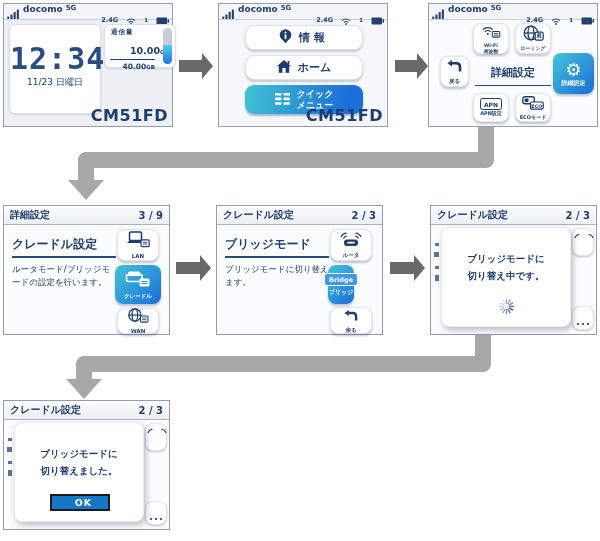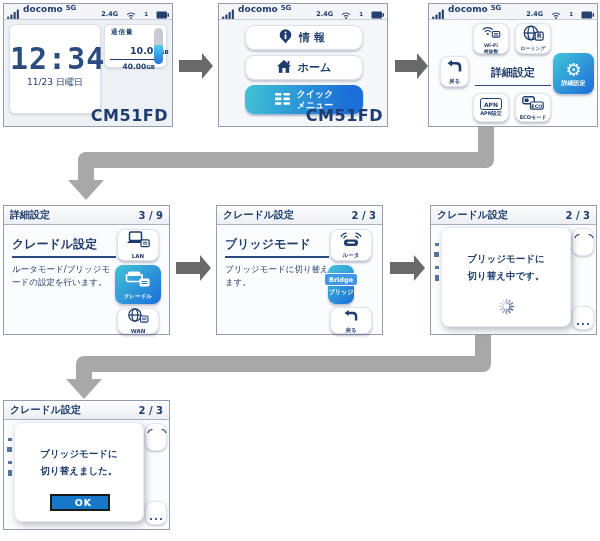--- a/index.html
+++ b/index.html
@@ -3,21 +3,21 @@
 <meta charset="utf-8">
 <style>
 * { margin:0; padding:0; box-sizing:border-box; }
 body { font-family:"DejaVu Sans","Liberation Sans",sans-serif; background:#fff; }
 .canvas { position:relative; width:600px; height:541px; background:#fff; overflow:hidden; color:#24406f; }
 .overlay { position:absolute; left:0; top:0; z-index:1; }
 .screen { position:absolute; z-index:2; background:#fbfcfd; border:1px solid #949cae; }
 .statusbar { position:absolute; top:0; left:0; right:0; height:16px; background:#f3f5f8; border-bottom:1px solid #c9cedb; display:flex; align-items:flex-start; gap:2px; padding:0 3px; }
 .sb-carrier { font-size:9px; font-weight:bold; }
 .sb-net { font-size:7px; font-weight:bold; margin-left:1px; }
-.sb-right { margin-left:auto; display:flex; align-items:center; gap:8px; }
+.sb-right { margin-left:auto; display:flex; align-items:center; gap:8px;margin-top:6px; }
 .sb-band { font-size:6.5px; font-weight:bold; }
 .sb-count { font-size:5.5px; font-weight:bold; }
 .model { position:absolute; right:4px; bottom:1px; font-size:16px; font-weight:bold; letter-spacing:.5px; color:#1e3c6e; }
 .hdr { position:absolute; top:0; left:0; right:0; height:19px; background:linear-gradient(#fdfdfe,#ebeef3); border-bottom:1px solid #aab1c2; display:flex; align-items:center; justify-content:space-between; padding:0 6px; font-size:10px; font-weight:bold; color:#1e3c6e; }
 .tile { position:absolute; background:#fff; border:1px solid #e2e5ee; border-radius:8px; box-shadow:0 1.5px 2.5px rgba(50,60,95,.3); display:flex; flex-direction:column; align-items:center; justify-content:center; gap:1px; }
 .tile-label { font-size:5.5px; font-weight:bold; color:#24406f; text-align:center; line-height:1.15; }
 .tile.blue { background:linear-gradient(135deg,#44c4d8,#1a6ed9); border:none; }
 .tile.blue .tile-label { color:#fff; font-size:6px; }
 .pre { white-space:pre-line; }
 .card { position:absolute; background:#fff; border:1px solid #dbdfe8; border-radius:6px; box-shadow:0 1px 2px rgba(60,70,100,.18); }
@@ -84,21 +84,21 @@
         <span><svg width="13" height="8" viewBox="0 0 13 8" fill="#24406f">
               <rect x="0.5" y="0.5" width="10.5" height="7" rx="1"></rect>
               <rect x="11.5" y="2.3" width="1.5" height="3.4"></rect>
             </svg></span>
       </span>
     </div>
     <div class="card" style="left:5px; top:20px; width:92px; height:90px;">
       <div class="clock">12:34</div>
       <div class="date">11/23 日曜日</div>
     </div>
-    <div class="card" style="left:100px; top:20px; width:63px; height:44px;">
+    <div class="card" style="left:100px; top:20px; width:72px; height:44px;">
       <div class="card-label">通信量</div>
       <div style="position:absolute; left:5px; top:14px; width:45px; text-align:right; border-bottom:1px solid #24406f; padding-bottom:1px;">
         <span style="font-size:9.5px; font-weight:bold; color:#1e3c6e;margin-left:20px;">10.00</span><span style="font-size:5.5px; font-weight:bold; color:#1e3c6e;">GB</span>
       </div>
       <div style="position:absolute; left:5px; top:29px; width:45px; text-align:right;">
         <span style="font-size:7.5px; font-weight:bold; color:#1e3c6e;">40.00</span><span style="font-size:5.5px; font-weight:bold; color:#1e3c6e;">GB</span>
       </div>
       <div class="gauge">
           <div class="gauge-fill" style="height:52%;"></div>
         </div>

